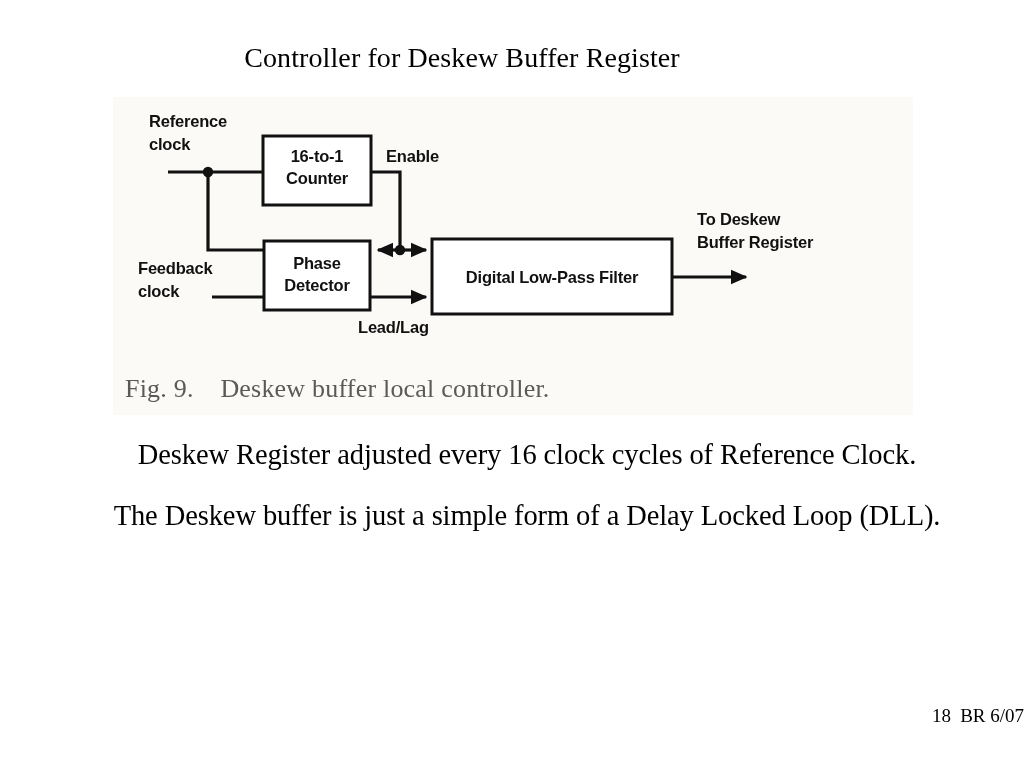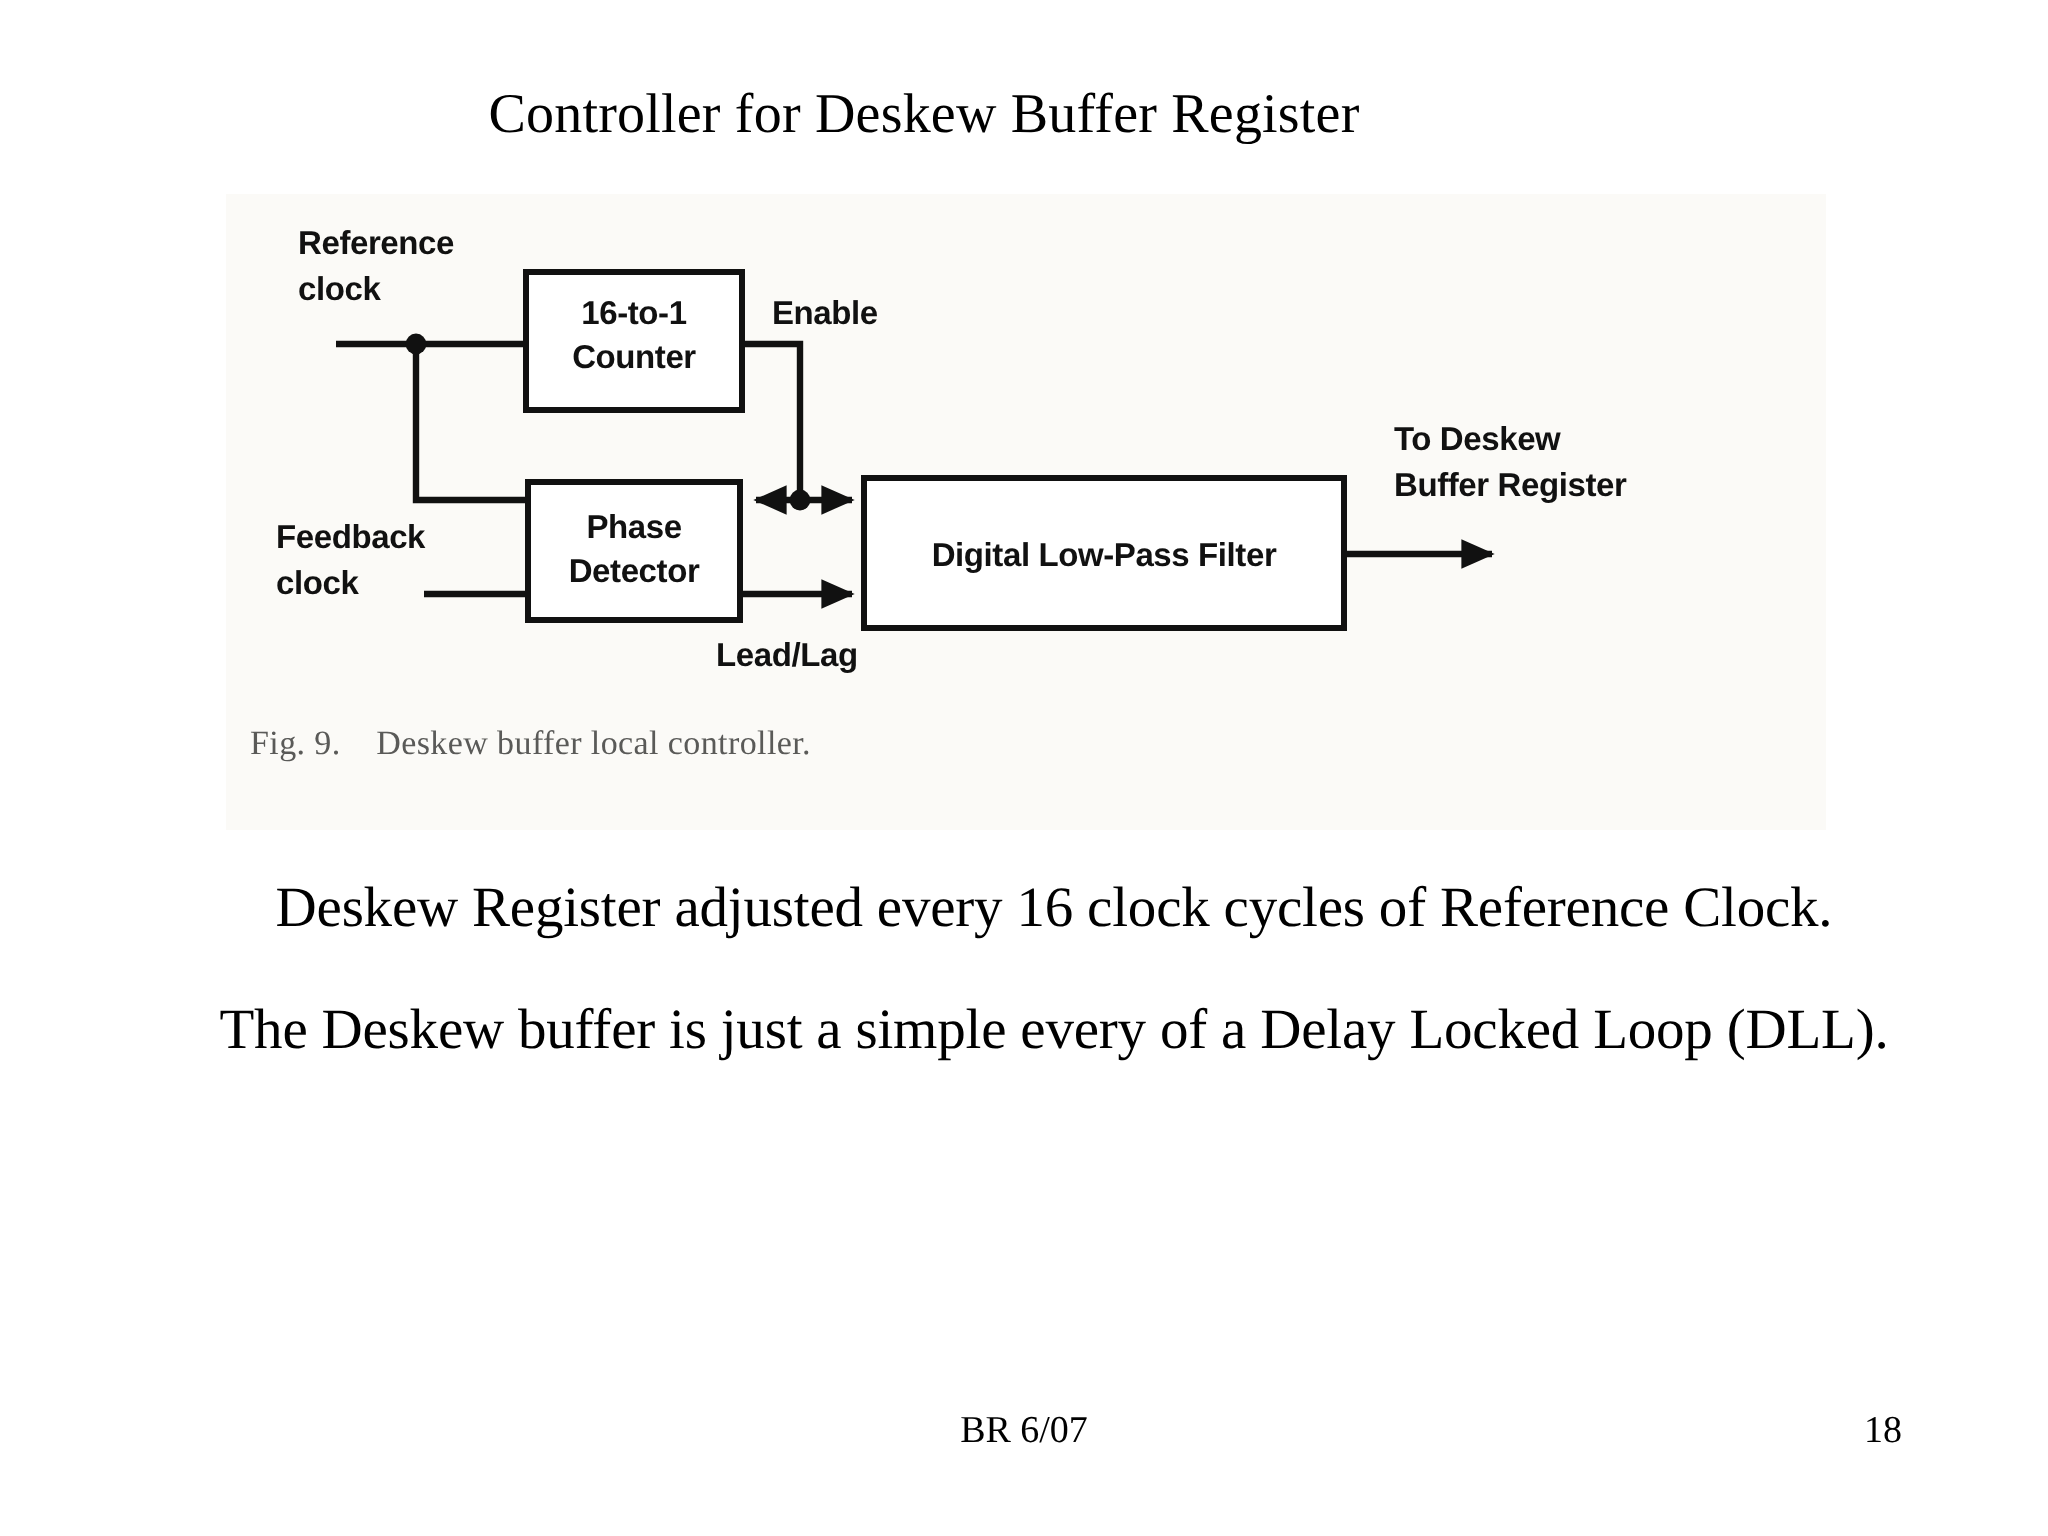--- a/index.html
+++ b/index.html
@@ -79,23 +79,23 @@
     stroke-width: 3.2;
     fill: none;
   }
   .fig-dot {
     fill: #111111;
   }
 
   .figure-caption {
     position: absolute;
     left: 125px;
-    top: 362px;
-    font-family: "Liberation Serif", serif;
-    font-size: 17px;
+    top: 374px;
+    font-family: "Liberation Serif", serif;
+    font-size: 26px;
     color: #5a5a58;
     white-space: pre;
     letter-spacing: 0.2px;
   }
 
   
   .body-block {
     position: absolute;
     left: 92px;
     top: 435px;
@@ -110,21 +110,21 @@
     margin: 0 0 21px 0;
     letter-spacing: -0.1px;
   }
 
   
   .footer-center {
     position: absolute;
     left: 0;
     top: 705px;
     width: 1024px;
-    text-align: center;
+    text-align: right;
     font-family: "Liberation Serif", serif;
     font-size: 19px;
     color: #000000;
   }
   .footer-page {
     position: absolute;
     right: 73px;
     top: 705px;
     font-family: "Liberation Serif", serif;
     font-size: 19px;
@@ -200,19 +200,19 @@
 
       <text class="fig-label" x="584" y="128">To Deskew</text>
       <text class="fig-label" x="584" y="151">Buffer Register</text>
     </svg>
   </div>
 
   <div class="figure-caption">Fig. 9.    Deskew buffer local controller.</div>
 
   <div class="body-block">
     <p class="body-para">Deskew Register adjusted every 16 clock cycles of Reference Clock.</p>
-    <p class="body-para">The Deskew buffer is just a simple every of a Delay Locked Loop (DLL).</p>
+    <p class="body-para">The Deskew buffer is just a simple form of a Delay Locked Loop (DLL).</p>
   </div>
 
   <div class="footer-center">BR 6/07</div>
   <div class="footer-page">18</div>
 
 </div>
 
 </body></html>

